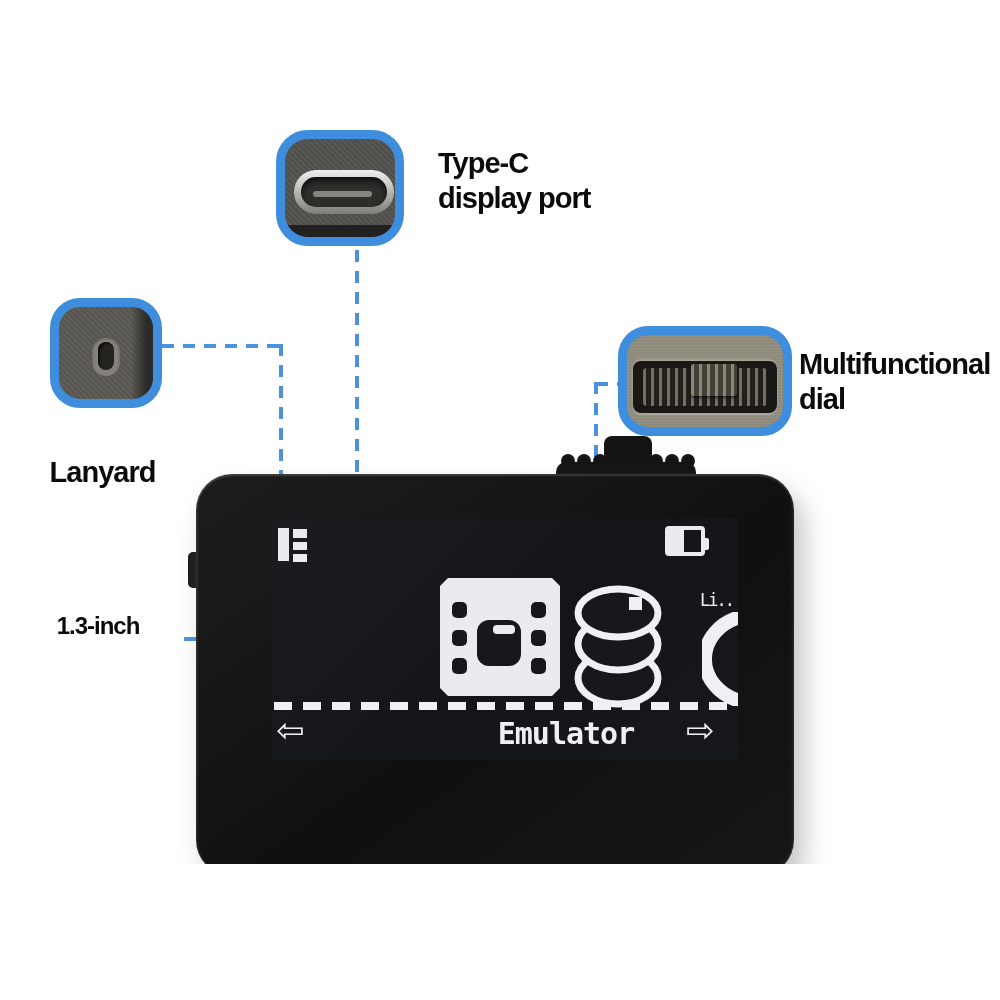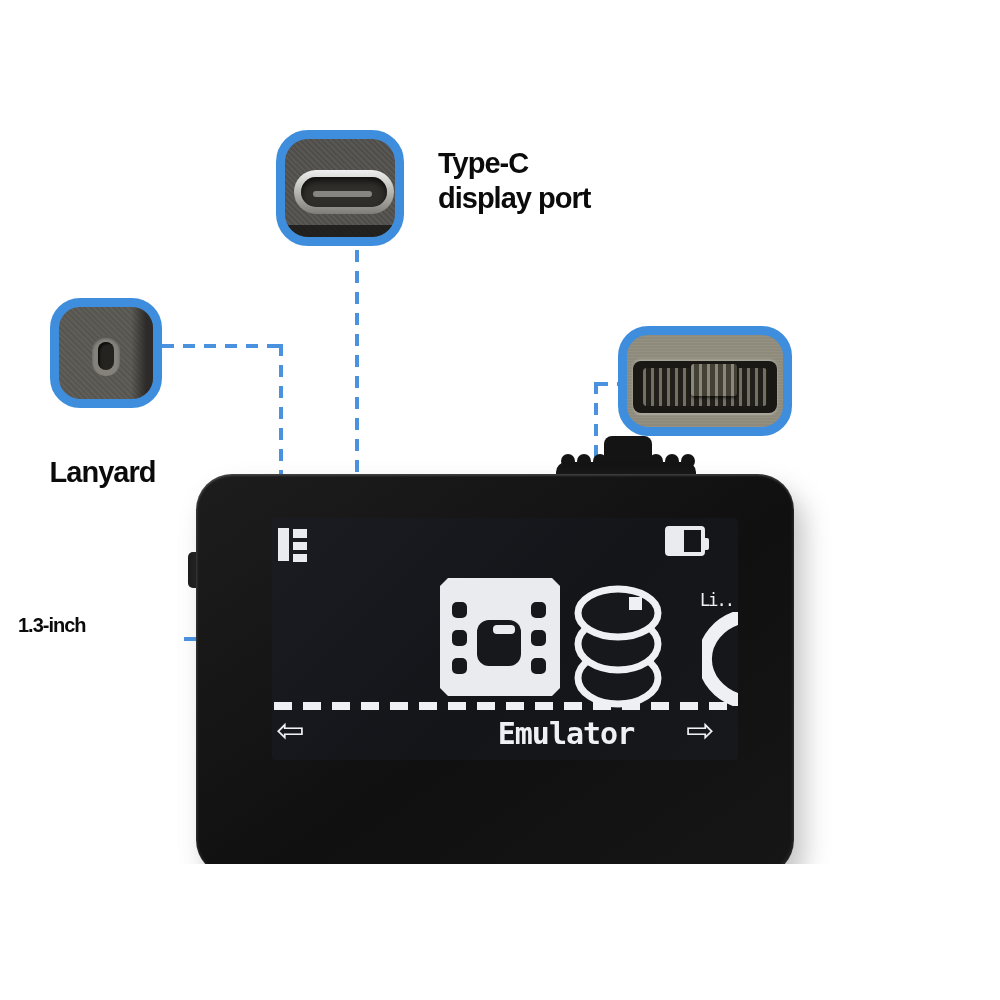--- a/index.html
+++ b/index.html
@@ -39,21 +39,21 @@
   .dial-cap{position:absolute;left:58px;top:3px;width:46px;height:32px;border-radius:3px;
             background:repeating-linear-gradient(90deg,#8b8778 0 3px,#434036 3px 8px);
             box-shadow:0 2px 3px rgba(0,0,0,.6);}
 
   
   .label{position:absolute;color:#0b0b0b;font-weight:bold;font-size:29px;line-height:35px;
          letter-spacing:-1px;white-space:nowrap;}
   .lb-typec{left:438px;top:146px;}
   .lb-lanyard{left:25px;top:412px;width:155px;text-align:center;line-height:34px;margin-top:43px;}
   .lb-dial{left:799px;top:347px;}
-  .lb-oled{left:18px;top:609px;width:160px;text-align:left;font-size:20px;line-height:33px;}
+  .lb-oled{left:18px;top:609px;width:160px;text-align:center;font-size:24px;line-height:33px;}
 
   
   .dash-v{position:absolute;width:4px;
           background:repeating-linear-gradient(180deg,#4a92e0 0 12px,rgba(0,0,0,0) 12px 21px);}
   .dash-h{position:absolute;height:4px;
           background:repeating-linear-gradient(90deg,#4a92e0 0 12px,rgba(0,0,0,0) 12px 21px);}
   .dl-typec{left:355px;top:250px;height:222px;}
   .dl-lan-h{left:162px;top:344px;width:121px;}
   .dl-lan-v{left:279px;top:344px;height:130px;}
   .dl-dial-h{left:596px;top:382px;width:22px;}
@@ -142,20 +142,24 @@
   </div>
   <div class="dash-h dl-lan-h"></div>
   <div class="dash-v dl-lan-v"></div>
 
   <div class="callout co-dial">
     <div class="dial-slot">
       <div class="dial-wheel"></div>
       <div class="dial-cap"></div>
     </div>
   </div>
+  <div class="label lb-dial">
+    <div>Multifunctional</div>
+    <div>dial</div>
+  </div>
   <div class="dash-h dl-dial-h"></div>
   <div class="dash-v dl-dial-v"></div>
 
   <div class="label lb-oled">
     <div>1.3-inch</div>
   </div>
   <div class="dash-h dl-oled-h"></div>
 
   <div class="dial-bump">
     <div class="knurl" style="left:5px"></div>

